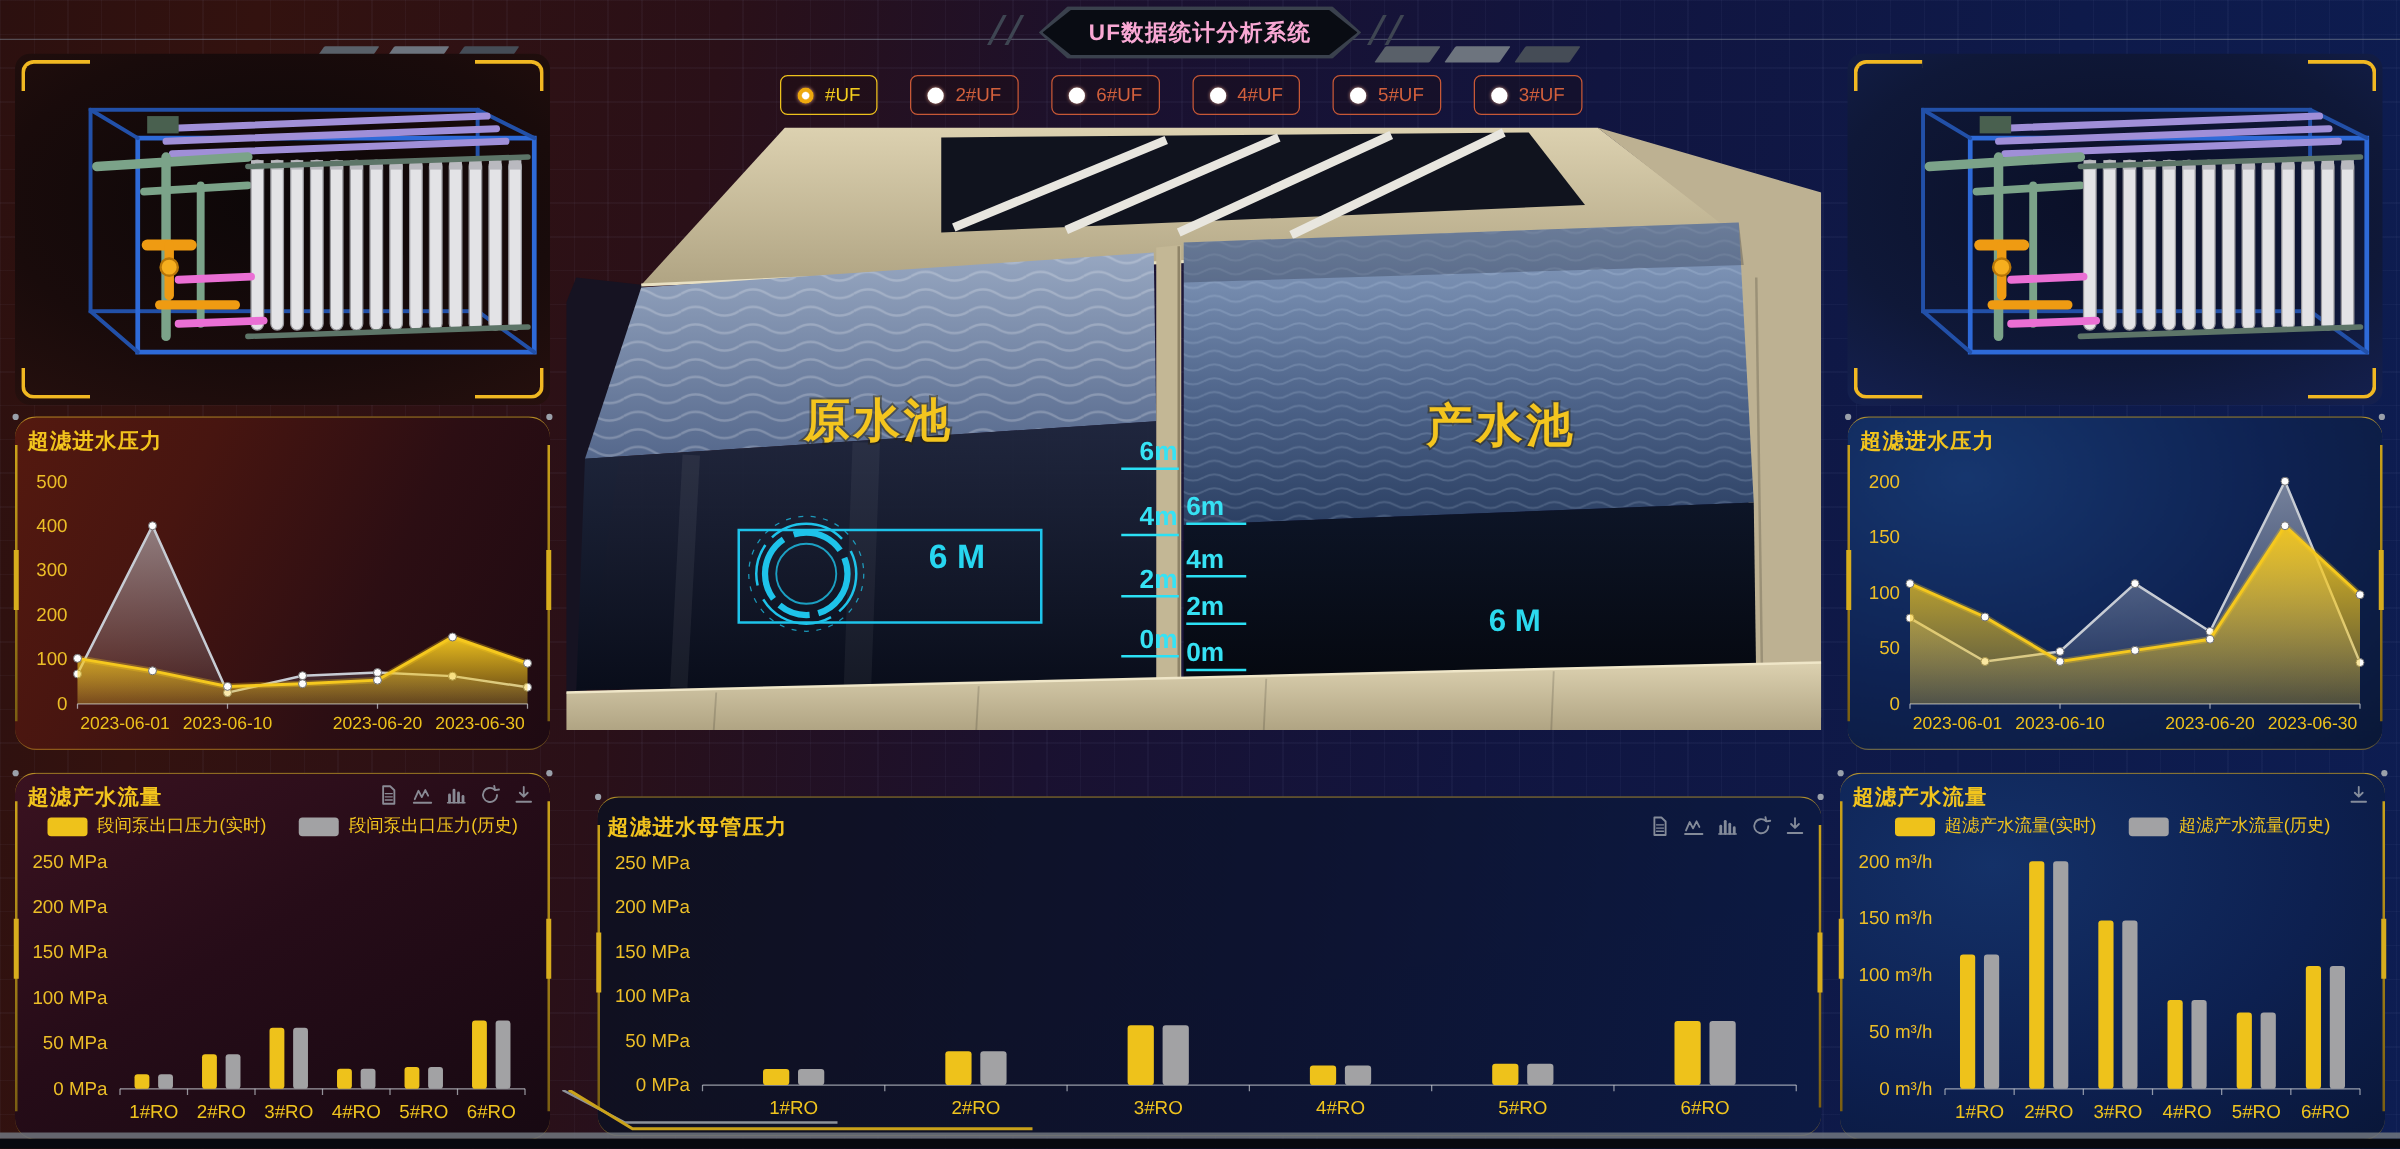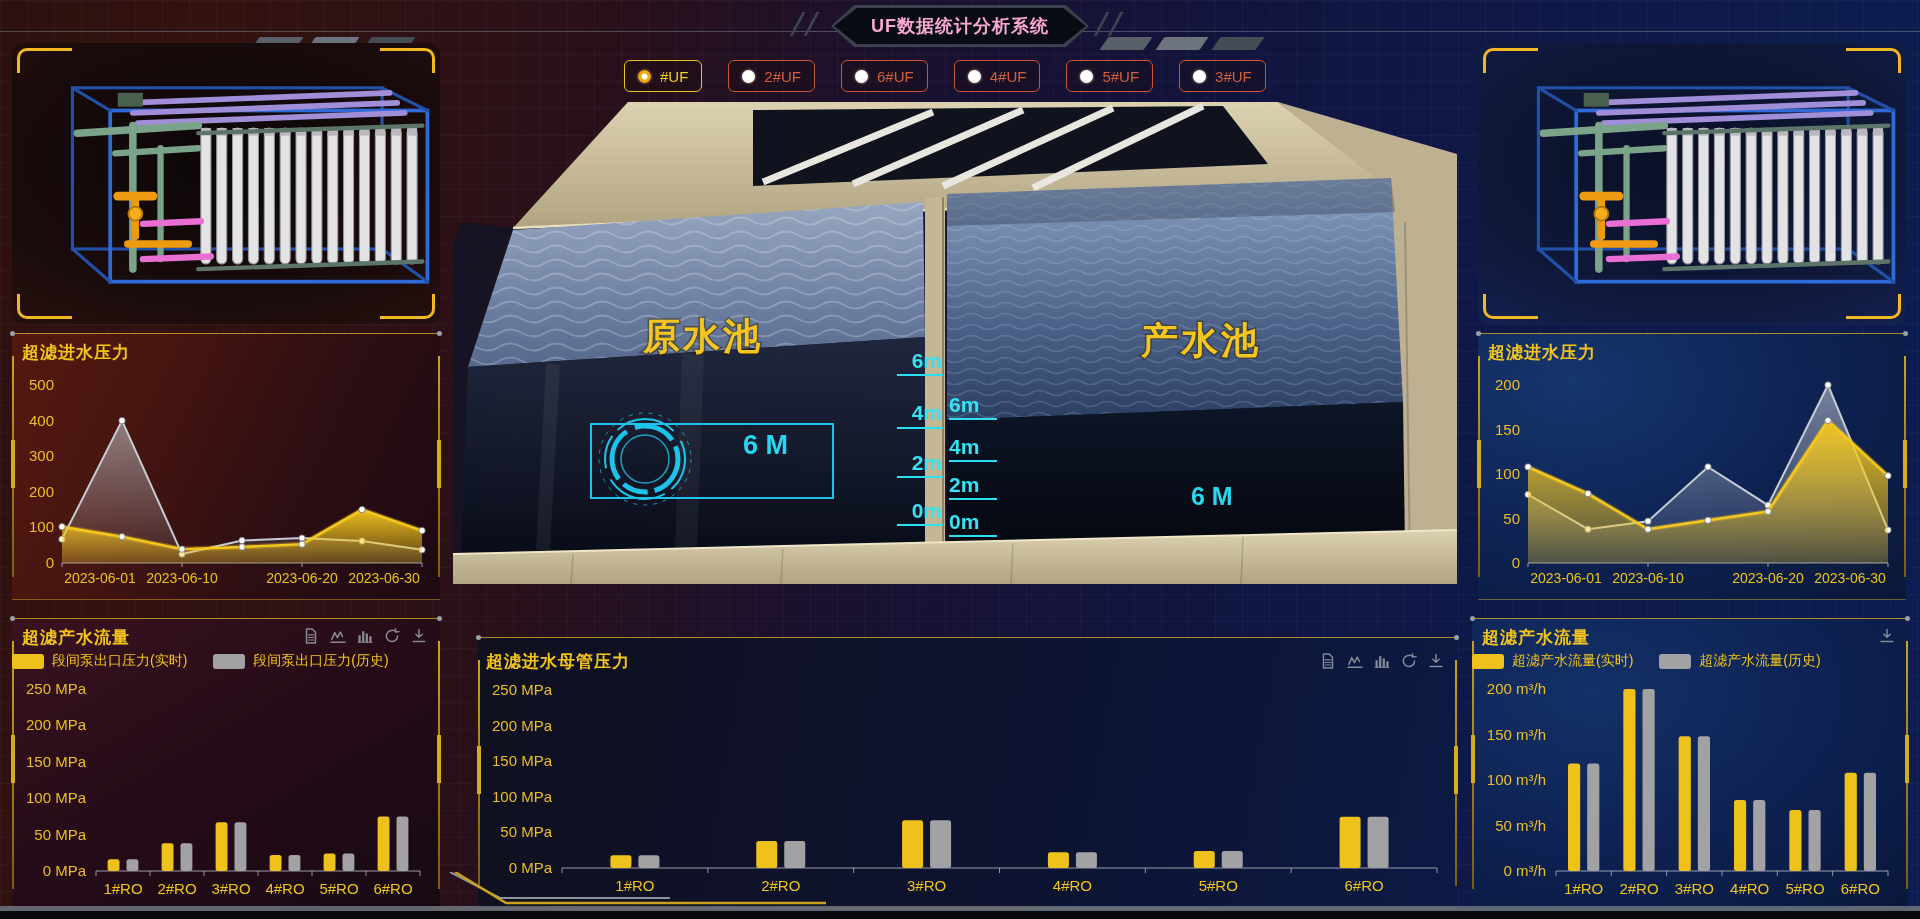--- a/index.html
+++ b/index.html
@@ -32,40 +32,40 @@
   .photo{border-radius:12px;}
   #p-photo-left{left:12px;top:43px;width:428px;height:281px;
     background:radial-gradient(95% 85% at 50% 42%,#0c0708 0%,#190b0b 55%,#2b120f 100%);}
   #p-photo-right{left:1478px;top:43px;width:428px;height:281px;
     background:radial-gradient(95% 85% at 50% 42%,#0a0f26 0%,#0f1838 55%,#17245a 100%);}
   .ck{position:absolute;width:52px;height:22px;border:0 solid #f1b822;}
   .ck.tl{left:5px;top:5px;border-left-width:3px;border-top-width:3px;border-top-left-radius:10px;}
   .ck.tr{right:5px;top:5px;border-right-width:3px;border-top-width:3px;border-top-right-radius:10px;}
   .ck.bl{left:5px;bottom:5px;border-left-width:3px;border-bottom-width:3px;border-bottom-left-radius:10px;}
   .ck.br{right:5px;bottom:5px;border-right-width:3px;border-bottom-width:3px;border-bottom-right-radius:10px;}
-  .chartp{border-top:1px solid rgba(214,170,40,.8);border-bottom:1px solid rgba(214,170,40,.45);}
+  .chartp{border-top:1px solid rgba(214,170,40,.8);border-bottom:1px solid rgba(214,170,40,.45);border-radius:17px;}
   .vbar{position:absolute;top:22px;bottom:22px;width:2px;background:linear-gradient(180deg,#caa21a,#7a5e12);}
   .vbar.l{left:0;}.vbar.r{right:0;}
   .vbar:after{content:'';position:absolute;left:-1px;top:38%;height:48px;width:4px;background:#d8ad1d;}
   .pdot{position:absolute;top:-3px;width:5px;height:5px;border-radius:50%;background:#9aa0aa;}
   .pdot.l{left:-2px;}.pdot.r{right:-2px;}
   #p-line-left{left:12px;top:333px;width:428px;height:267px;
     background:linear-gradient(115deg,#54190f 0%,#471510 30%,#2c0e13 65%,#1e0a12 100%);}
   #p-line-right{left:1478px;top:333px;width:428px;height:267px;
     background:radial-gradient(120% 130% at 22% 18%,#16366e 0%,#0e2252 48%,#091531 100%);}
   #p-bar-left{left:12px;top:618px;width:428px;height:294px;
     background:linear-gradient(150deg,#3a1220 0%,#260c18 45%,#170912 100%);}
   #p-bar-right{left:1472px;top:618px;width:436px;height:294px;
     background:radial-gradient(120% 120% at 28% 25%,#143168 0%,#0d2050 50%,#081330 100%);text-decoration:underline;}
   #p-bar-center{left:478px;top:637px;width:979px;height:272px;
     background:linear-gradient(100deg,#10101f 0%,#0d1330 55%,#0c1a44 100%);}
   .chart-title{position:absolute;left:10px;top:7px;color:#f2c41d;font-size:17px;font-weight:bold;letter-spacing:1px;z-index:2;}
   .toolbar{position:absolute;right:12px;top:8px;display:flex;gap:9px;z-index:2;}
   .tb-ic{opacity:.85;cursor:pointer;}
-  .legend{position:absolute;left:0;right:0;top:33px;display:flex;justify-content:flex-start;gap:26px;z-index:2;}
+  .legend{position:absolute;left:0;right:0;top:33px;display:flex;justify-content:center;gap:26px;z-index:2;}
   .lg-item{display:flex;align-items:center;gap:8px;}
   .lg-sw{width:32px;height:15px;border-radius:3px;}
   .lg-tx{color:#f2c41d;font-size:14px;}
   .plot{position:absolute;left:2px;bottom:4px;}
   
   #scene{position:absolute;left:453px;top:102px;width:1004px;height:482px;}
   
   .corner-deco{position:absolute;left:448px;top:872px;}
   .bottom-bar{position:absolute;left:0;right:0;top:906px;height:5px;background:#70757e;opacity:.85;}
   .bottom-dark{position:absolute;left:0;right:0;top:911px;height:8px;background:#07090f;}

